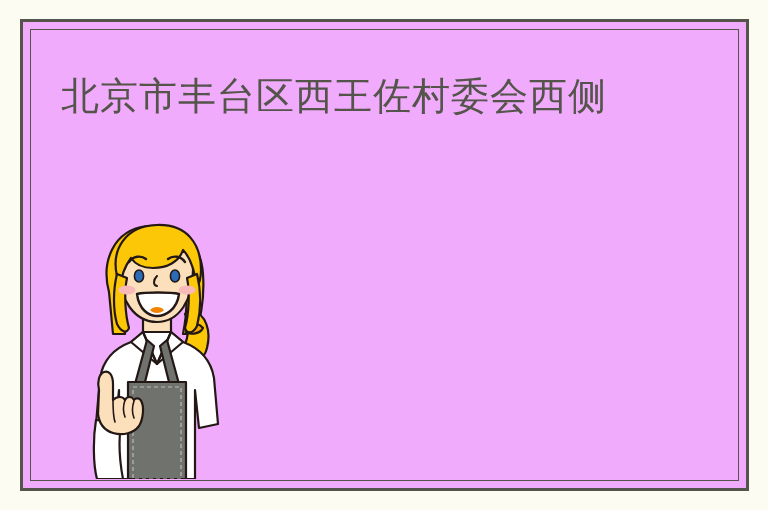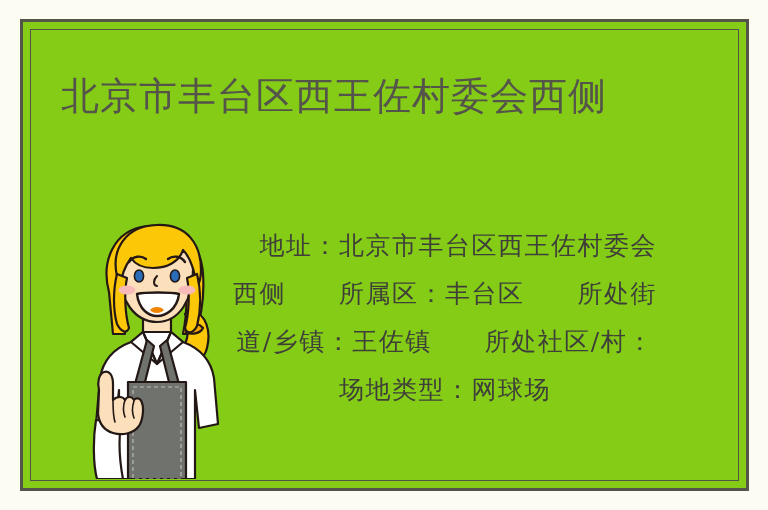--- a/index.html
+++ b/index.html
@@ -23,21 +23,21 @@
   }
 
   #outer-frame {
     position: absolute;
     left: 20px;
     top: 19px;
     width: 729px;
     height: 472px;
     box-sizing: border-box;
     border: 3px solid #55544b;
-    background: #84cc16;
+    background: #f0abfc;
   }
 
   #inner-frame {
     position: absolute;
     left: 7px;
     top: 7px;
     right: 7px;
     bottom: 7px;
     box-sizing: border-box;
     border: 1px solid #55544b;
@@ -171,17 +171,16 @@
                      C30 182 36 182 38 186 C40 182 45 182 47 186 C49 183 54 184 55 189
                      C57 194 56 206 52 212 C47 219 36 222 26 219 C16 216 12 208 11 200 Z" fill="#fce0bc"></path>
 
             <path d="M38 186 C36 192 36 198 38 203" fill="none" stroke-width="1.6"></path>
             <path d="M47 187 C45 193 45 199 47 204" fill="none" stroke-width="1.6"></path>
             <path d="M26 186 C26 194 26 202 28 208" fill="none" stroke-width="1.6"></path>
           </g>
         </svg>
       </div>
 
-      <div id="info-text">　地址：北京市丰台区西王佐村委会西侧　　所属区：丰台区　　所处街道/乡镇：王佐镇　　所处社区/村：　场地类型：网球场</div>
 
     </div>
   </div>
 </div>
 
 </body></html>

